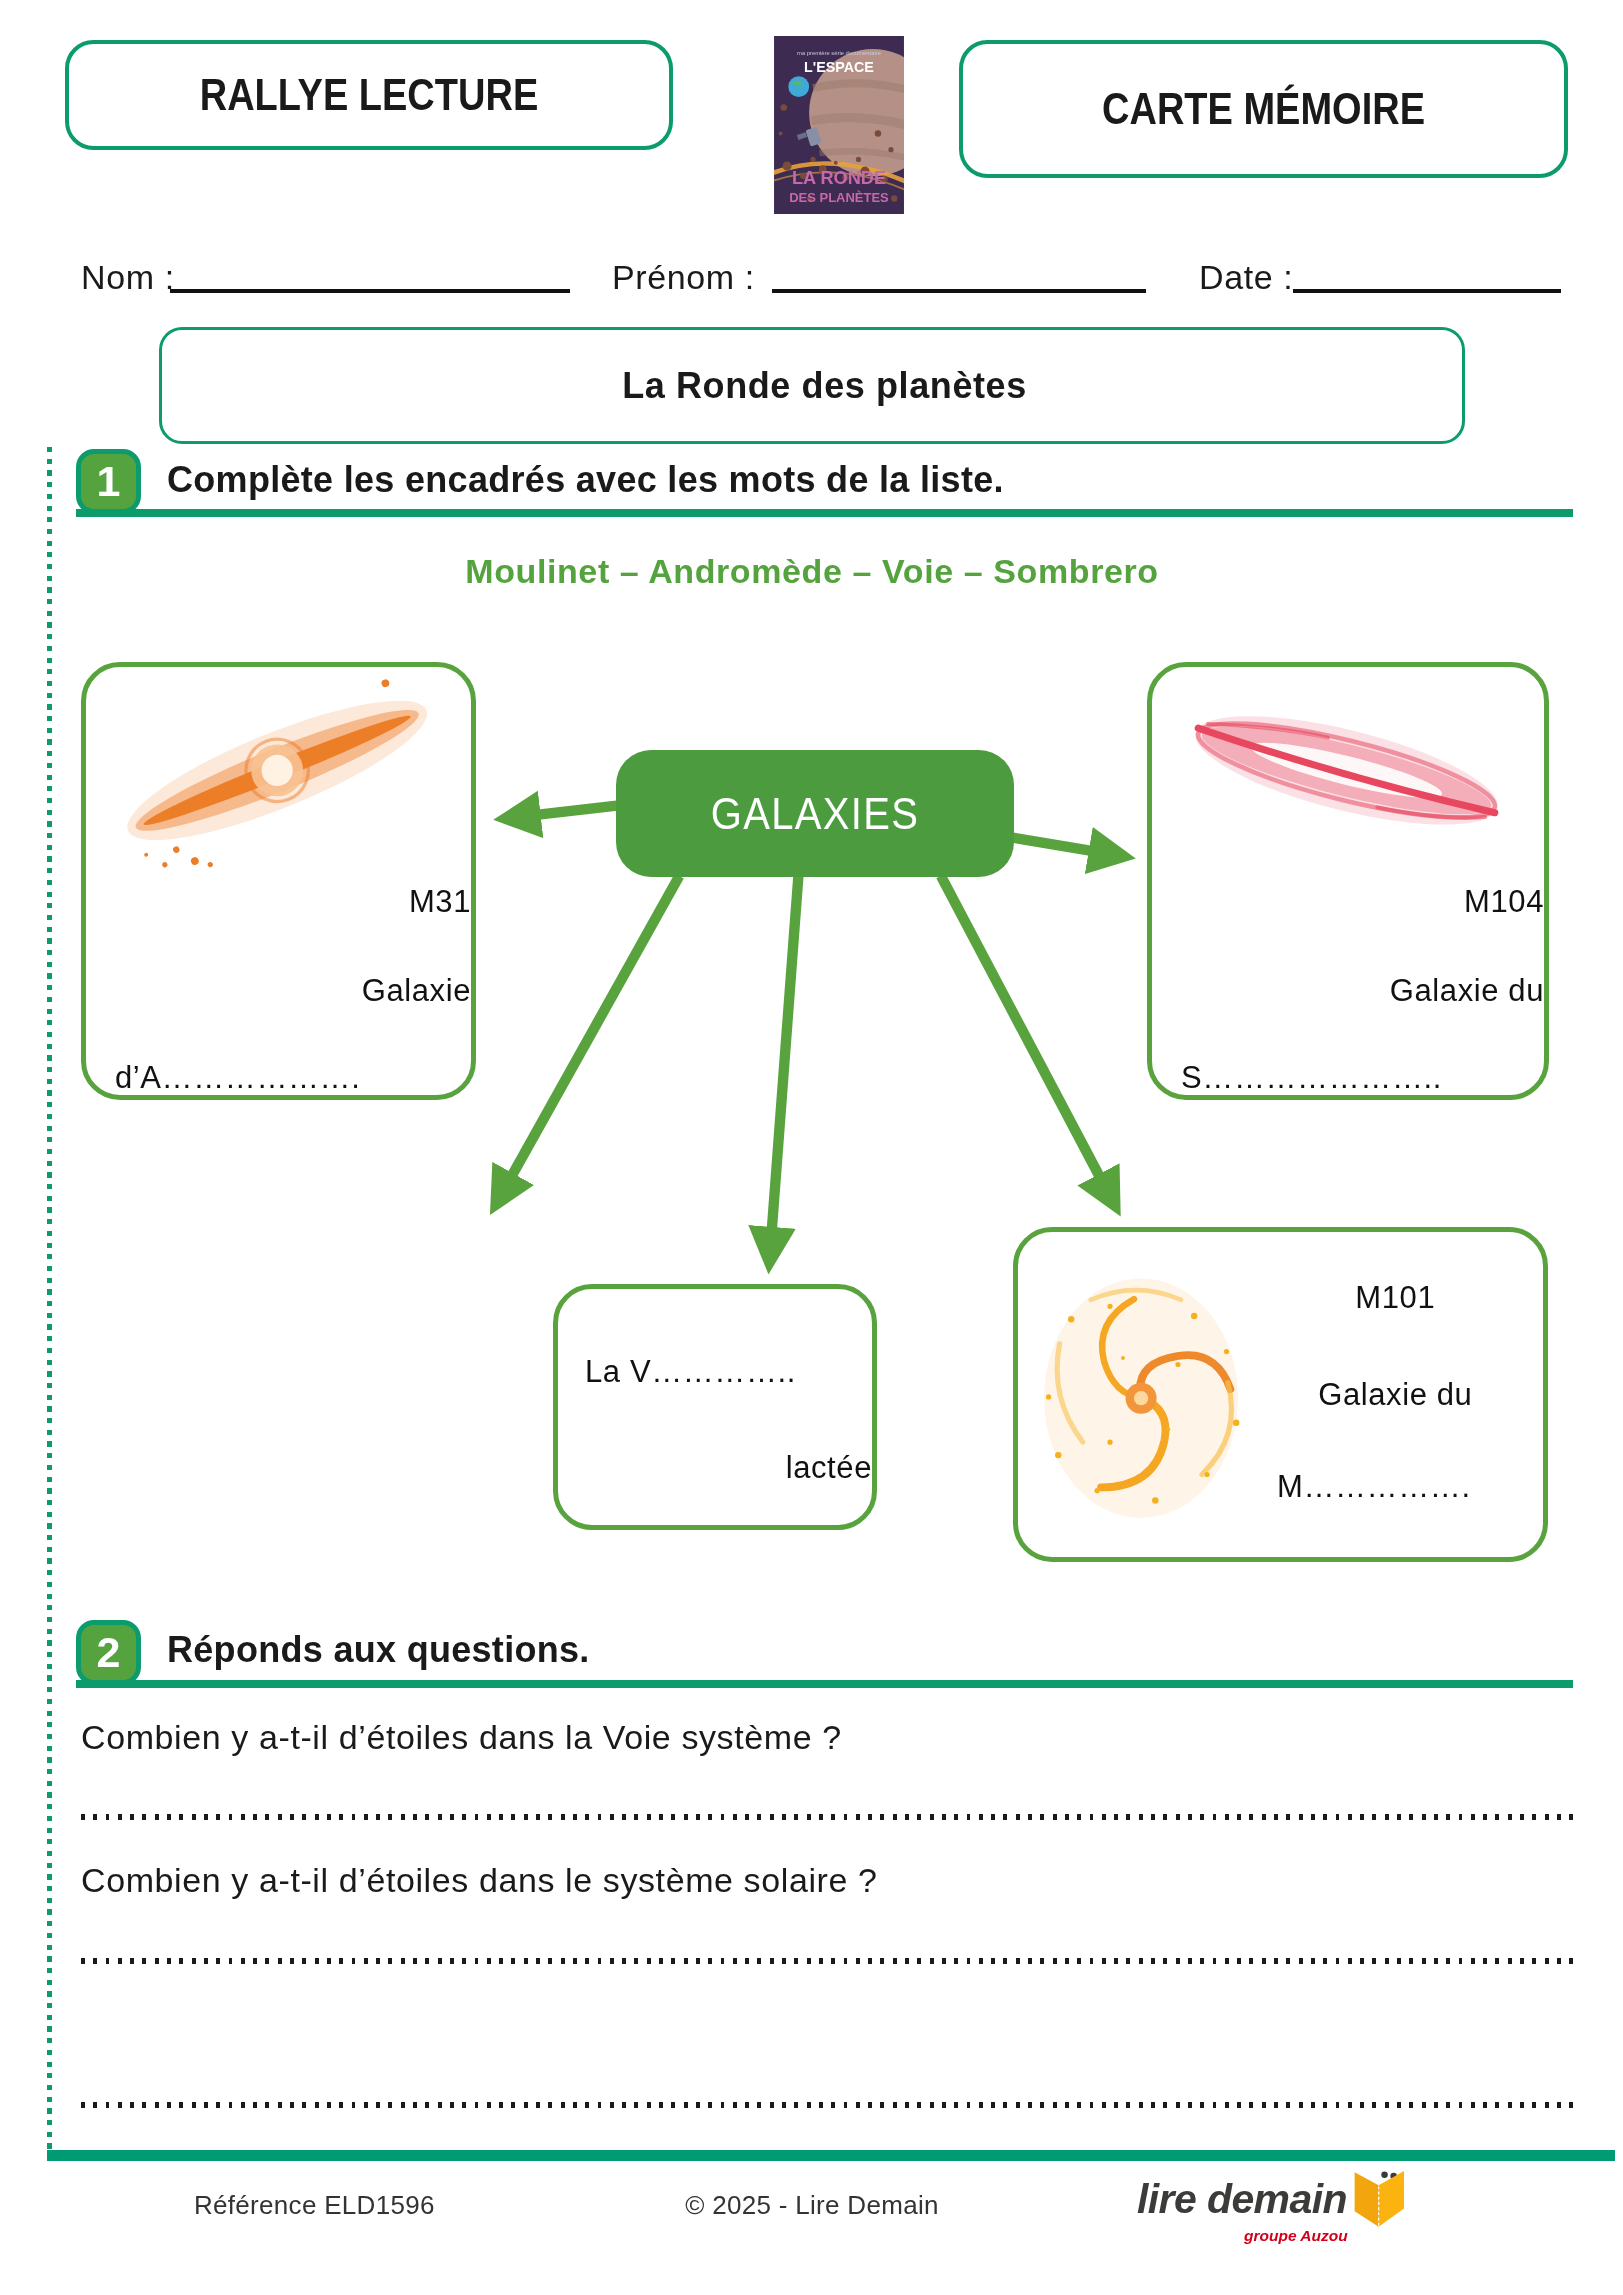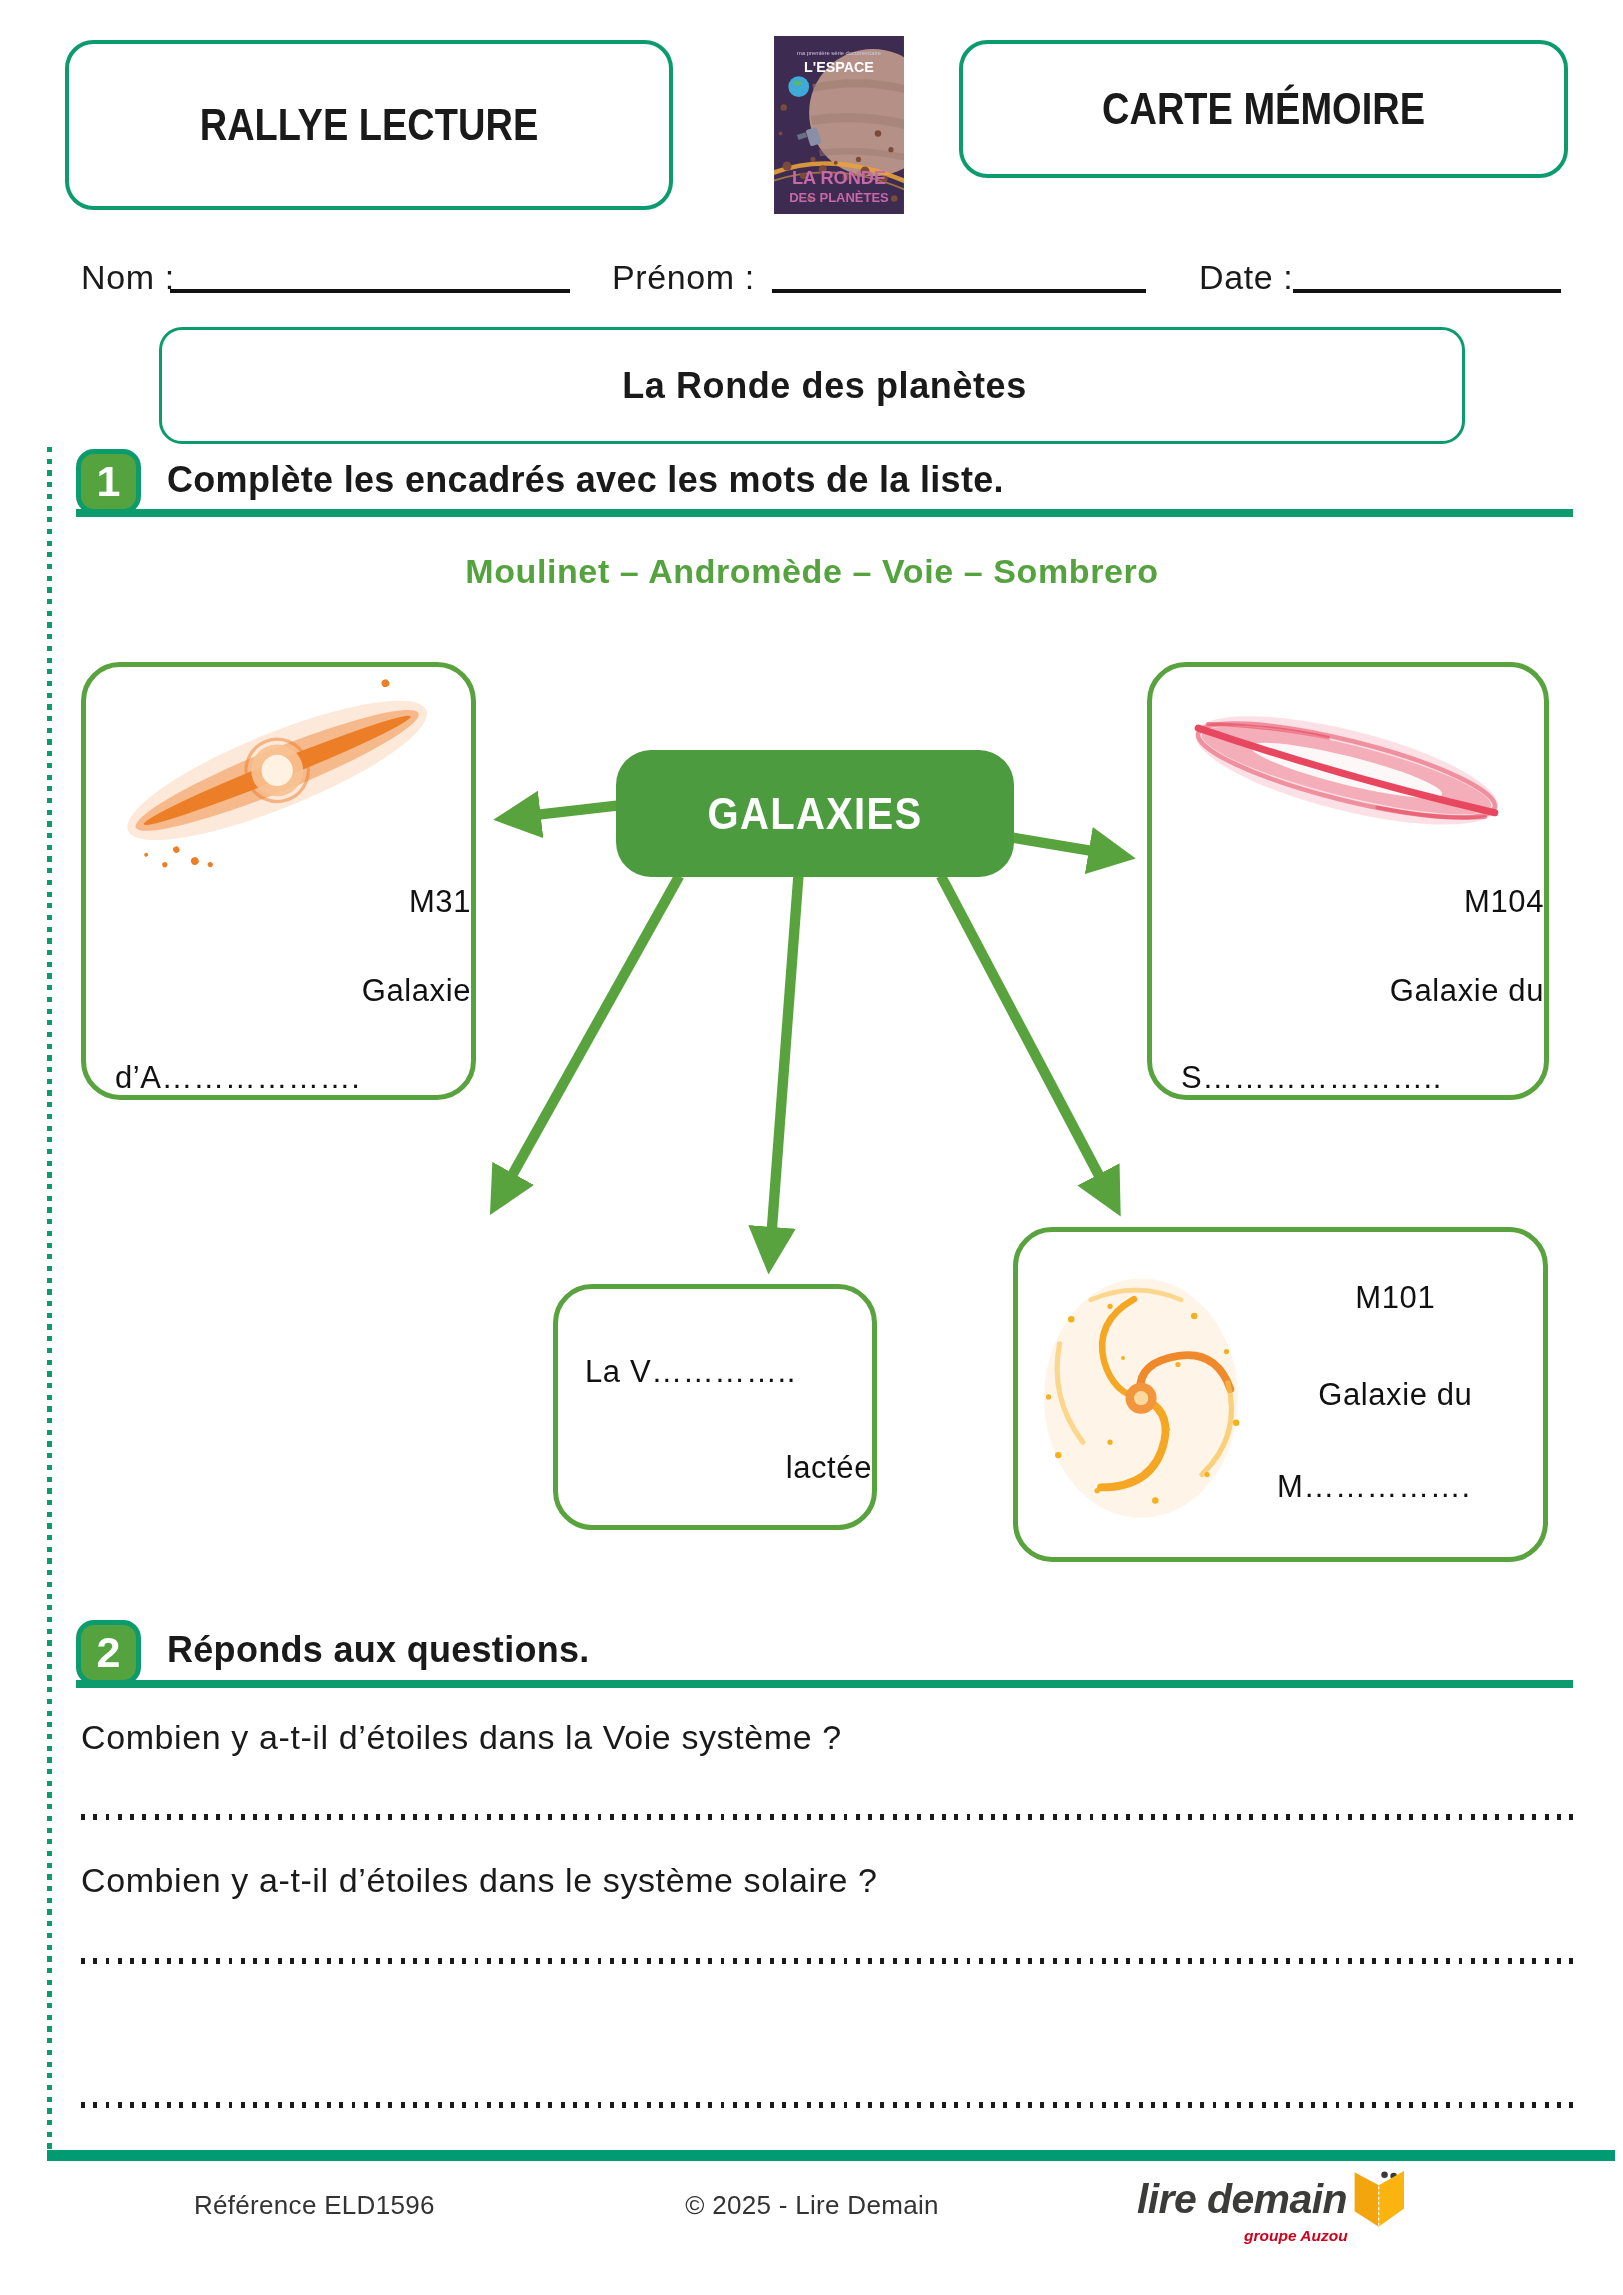--- a/index.html
+++ b/index.html
@@ -16,40 +16,40 @@
   .idline{height:3.9px;background:#111;}
   
   .titlebox{border:3.9px solid #0B9B6D;border-radius:23px;display:flex;align-items:center;justify-content:center;font-size:36px;font-weight:bold;letter-spacing:0.6px;background:#fff;padding-left:25px;}
   
   .badge{background:#55A33E;border:5.8px solid #0B9B6D;border-radius:18px;color:#fff;display:flex;align-items:center;justify-content:center;font-size:43px;font-weight:bold;z-index:3;}
   .sline{height:7.8px;background:#0B9B6D;}
   .instr{font-size:36px;font-weight:bold;letter-spacing:0.3px;white-space:nowrap;}
   .wordlist{font-size:34px;font-weight:bold;color:#55A33E;letter-spacing:0.6px;text-align:center;}
   
   .gbox{border:5.8px solid #58A33D;border-radius:39px;background:#fff;}
-  .node{background:#4C9C3F;border-radius:35px;color:#fff;display:flex;align-items:center;justify-content:center;font-size:40px;font-weight:bold;letter-spacing:1.3px;}
+  .node{background:#4C9C3F;border-radius:35px;color:#fff;display:flex;align-items:center;justify-content:center;font-size:40px;font-weight:normal;letter-spacing:1.3px;}
   .btext{font-size:31px;letter-spacing:0.6px;color:#111;white-space:nowrap;}
   .ctr{text-align:right;left:0;right:0;}
   
   .q{font-size:34px;letter-spacing:0.6px;white-space:nowrap;}
   .dotline{height:5.8px;background:repeating-linear-gradient(90deg,#1a1a1a 0 3.9px,transparent 3.9px 12.3px);}
   
   .footbar{height:11px;background:#009B72;}
   .ftext{font-size:26px;color:#333;letter-spacing:0.3px;white-space:nowrap;}
   .logotext{font-size:41px;font-weight:bold;font-style:italic;color:#3B3B3A;letter-spacing:-0.6px;white-space:nowrap;}
   .logosub{font-size:15.5px;font-style:italic;font-weight:bold;color:#D0021B;white-space:nowrap;}
 </style>
 </head>
 <body>
 
 <div class="page">
 
   <div class="abs rail" style="left:47px;top:447px;height:1708px;"></div>
 
-  <div class="abs hbox" style="left:65px;top:40px;width:608px;height:170px;">
+  <div class="abs hbox" style="left:65px;top:40px;width:608px;height:110px;">
     <span>RALLYE LECTURE</span>
   </div>
   <div class="abs hbox" style="left:959px;top:40px;width:609px;height:138px;">
     <span>CARTE MÉMOIRE</span>
   </div>
 
   <div class="abs" style="left:774px;top:36px;width:130px;height:178px;">
     <svg width="130" height="178" viewBox="0 0 200 274">
       <rect x="0" y="0" width="200" height="274" fill="#3D2B52"></rect>
       <circle cx="152" cy="118" r="98" fill="#B49086"></circle>

